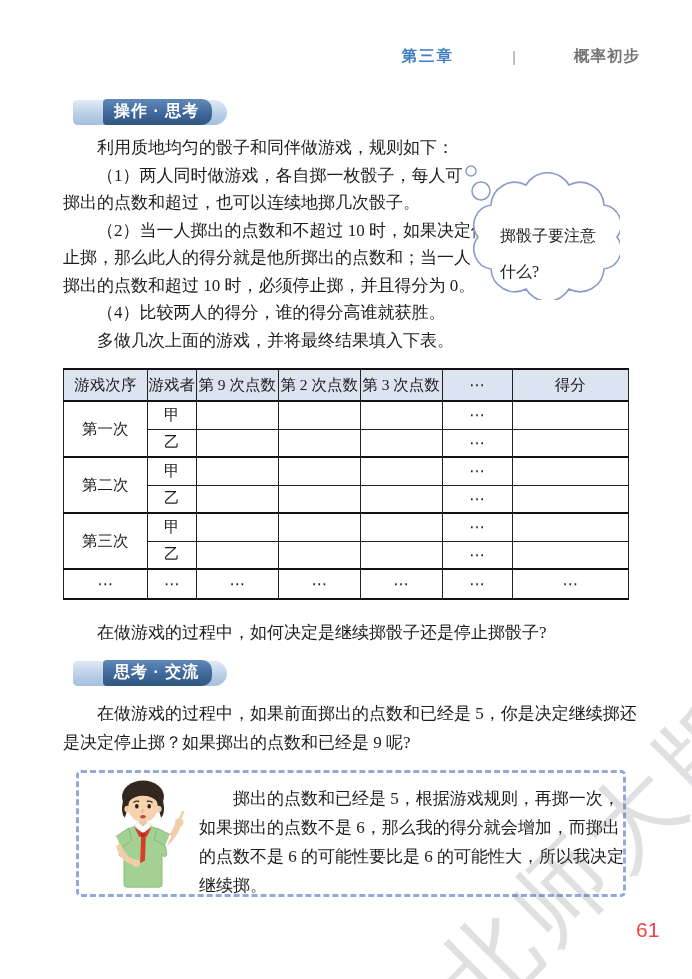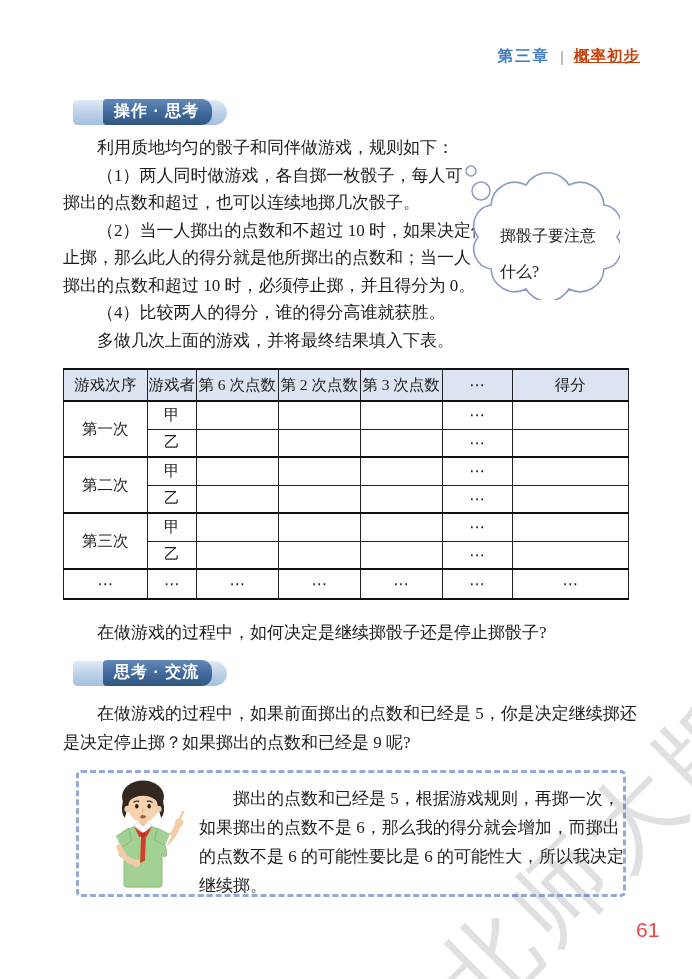--- a/index.html
+++ b/index.html
@@ -5,25 +5,25 @@
   html,body { margin:0; padding:0; background:#fff; }
   .page {
     position:relative; width:692px; height:979px; background:#ffffff;
     overflow:hidden; font-family:"Liberation Serif","DejaVu Serif",serif;
     color:#1c1c1c;
   }
 
   
   .page-header {
     position:absolute; top:46px; right:52px; display:flex; align-items:center;
-    font-family:"Liberation Sans","DejaVu Sans",sans-serif; font-weight:bold; font-size:15.5px;
+    font-family:"Liberation Sans","DejaVu Sans",sans-serif; font-weight:bold; font-size:15.5px;gap:48px;
   }
   .chapter { color:#3f7dc2; letter-spacing:2px; }
   .hdr-divider { color:#a0a0a0; margin:0 10px; font-weight:normal; }
-  .subtitle { color:#c2410c; letter-spacing:1px;text-decoration:underline; }
+  .subtitle { color:#737373; letter-spacing:1px; }
 
   
   .badge { position:absolute; left:63px; height:25px;padding-left:40px; }
   .badge .tail {
     position:absolute; left:10px; top:1px; right:-15px; bottom:-1px;
     background:linear-gradient(180deg,#dfeaf5 0%,#b7cde6 60%,#a5c0dd 100%);
     border-radius:5px 14px 14px 5px;
   }
   .badge .face {
     position:relative; display:inline-block; padding:2px 13px 3px 11px;
@@ -128,21 +128,21 @@
         <col class="col-t1">
       <col class="col-t2">
         <col class="col-t3">
         <col class="col-dots">
         <col class="col-score">
     </colgroup>
     <thead>
       <tr>
         <th>游戏次序</th>
         <th>游戏者</th>
-        <th>第 6 次点数</th>
+        <th>第 9 次点数</th>
         <th>第 2 次点数</th>
         <th>第 3 次点数</th>
         <th>⋯</th>
         <th>得分</th>
       </tr>
     </thead>
     <tbody>
       <tr>
         <td rowspan="2">第一次</td>
         <td>甲</td>

